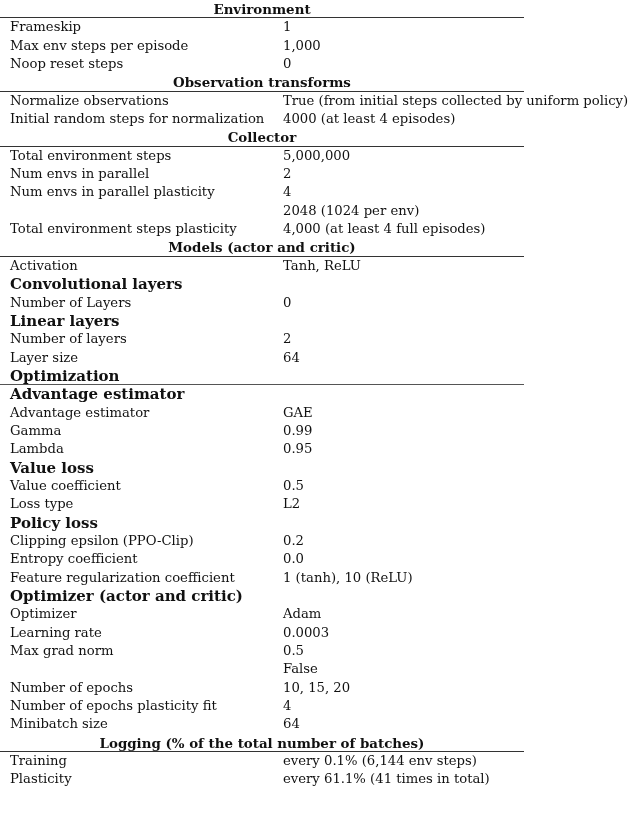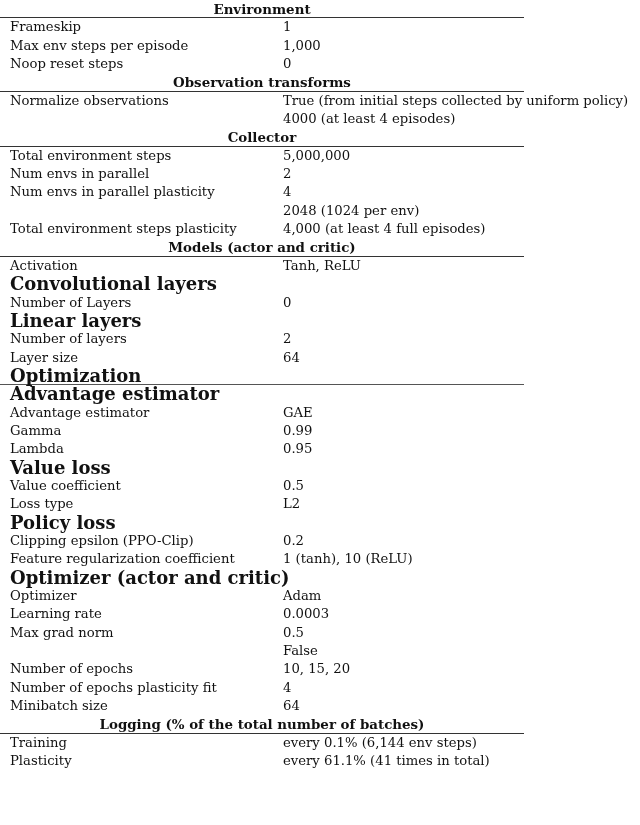--- a/index.html
+++ b/index.html
@@ -38,21 +38,21 @@
     }
     .section {
       text-align: center;
       font-weight: bold;
       font-size: 13.4px;
       border-bottom: 1.2px solid #333333;
       box-sizing: border-box;
     }
     .subhead .label {
       font-weight: bold;
-      font-size: 18px;
+      font-size: 15px;
     }
     .subhead.ruled {
       border-bottom: 1.6px solid #555555;
       box-sizing: border-box;
     }
   </style>
 </head>
 <body>
 
 <div class="table">
@@ -70,20 +70,21 @@
     <span class="label">Noop reset steps</span>
     <span class="value">0</span>
   </div>
 
   <div class="row section">Observation transforms</div>
   <div class="row">
     <span class="label">Normalize observations</span>
     <span class="value">True (from initial steps collected by uniform policy)</span>
   </div>
   <div class="row">
+    <span class="label">Initial random steps for normalization</span>
     <span class="value">4000 (at least 4 episodes)</span>
   </div>
 
   <div class="row section">Collector</div>
   <div class="row">
     <span class="label">Total environment steps</span>
     <span class="value">5,000,000</span>
   </div>
   <div class="row">
     <span class="label">Num envs in parallel</span>
@@ -155,20 +156,24 @@
     <span class="value">L2</span>
   </div>
   <div class="row subhead">
     <span class="label">Policy loss</span>
   </div>
   <div class="row">
     <span class="label">Clipping epsilon (PPO-Clip)</span>
     <span class="value">0.2</span>
   </div>
   <div class="row">
+    <span class="label">Entropy coefficient</span>
+    <span class="value">0.0</span>
+  </div>
+  <div class="row">
     <span class="label">Feature regularization coefficient</span>
     <span class="value">1 (tanh), 10 (ReLU)</span>
   </div>
   <div class="row subhead">
     <span class="label">Optimizer (actor and critic)</span>
   </div>
   <div class="row">
     <span class="label">Optimizer</span>
     <span class="value">Adam</span>
   </div>

